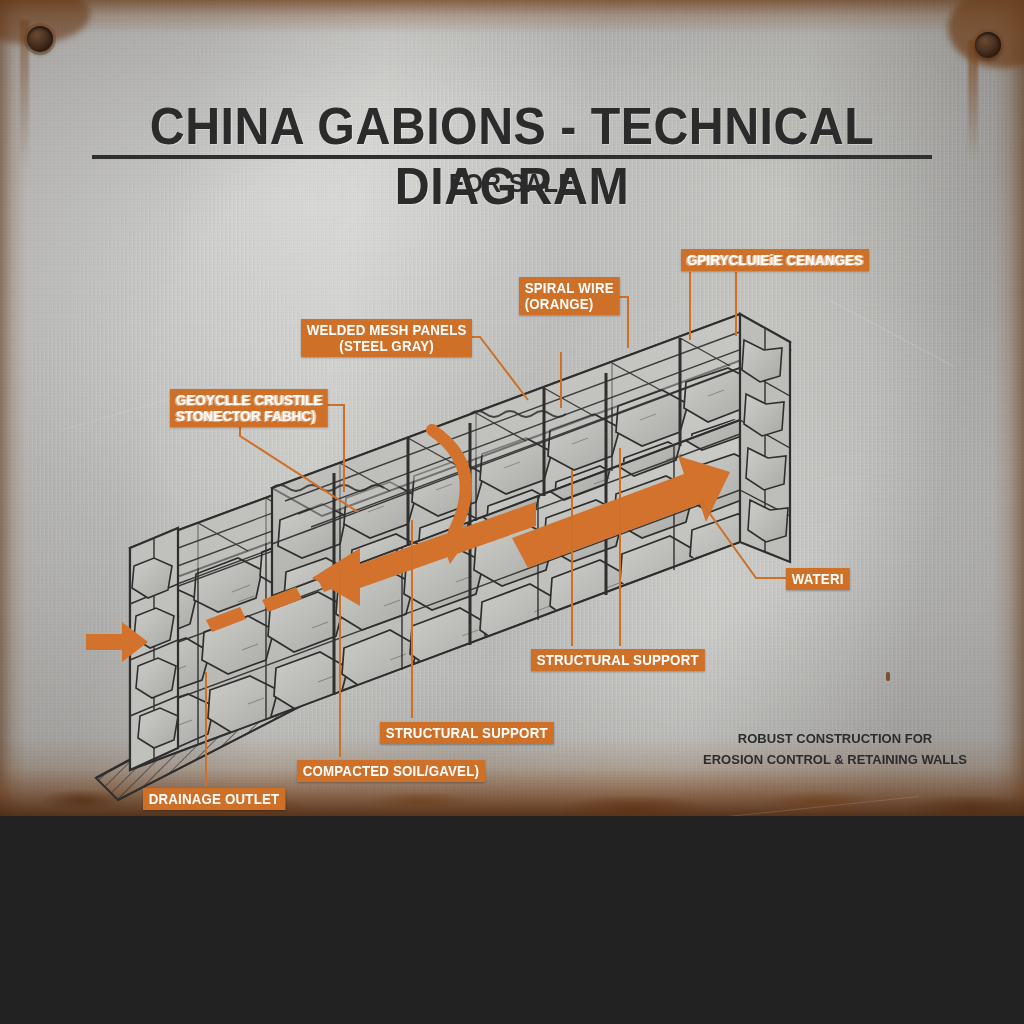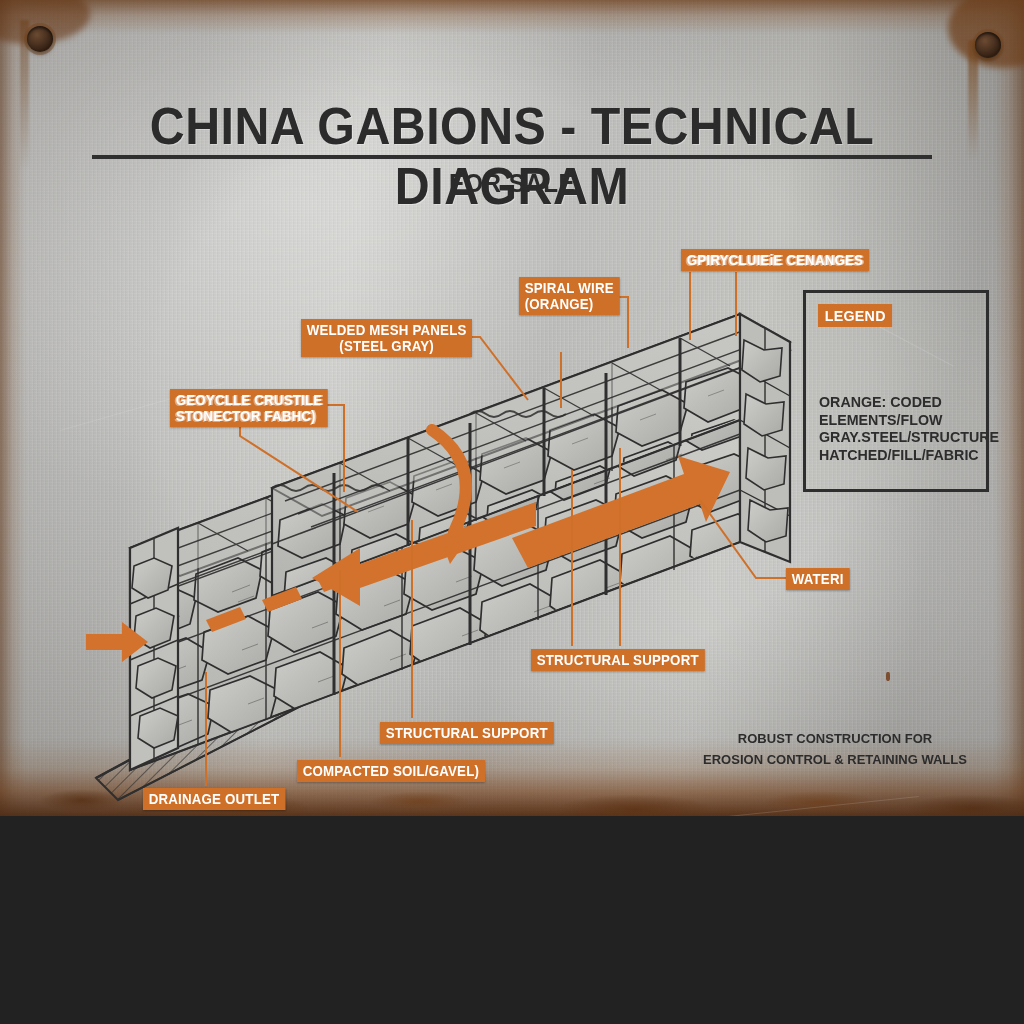--- a/index.html
+++ b/index.html
@@ -348,27 +348,20 @@
 (STEEL GRAY)</div>
   <div class="tag" style="left:519px;top:277px;">SPIRAL WIRE
 (ORANGE)</div>
   <div class="tag garbled" style="left:681px;top:249px;">GPIRYCLUIEiE CENANGES</div>
   <div class="tag" style="left:786px;top:568px;">WATERI</div>
   <div class="tag" style="left:531px;top:649px;">STRUCTURAL SUPPORT</div>
   <div class="tag" style="left:380px;top:722px;">STRUCTURAL SUPPORT</div>
   <div class="tag" style="left:297px;top:760px;">COMPACTED SOIL/GAVEL)</div>
   <div class="tag" style="left:143px;top:788px;">DRAINAGE OUTLET</div>
 
-  <div class="legend">
-    <div class="legend-badge">LEGEND</div>
-    <div class="legend-body">ORANGE: CODED
-ELEMENTS/FLOW
-GRAY.STEEL/STRUCTURE
-HATCHED/FILL/FABRIC</div>
-  </div>
 
   <div class="tagline">ROBUST CONSTRUCTION FOR
 EROSION CONTROL &amp; RETAINING WALLS</div>
 
   <div class="screw" style="left:27px;top:26px;"></div>
   <div class="screw" style="left:975px;top:32px;"></div>
   <div class="screw" style="left:32px;top:985px;"></div>
   <div class="screw" style="left:978px;top:990px;"></div>
 </div>
 

